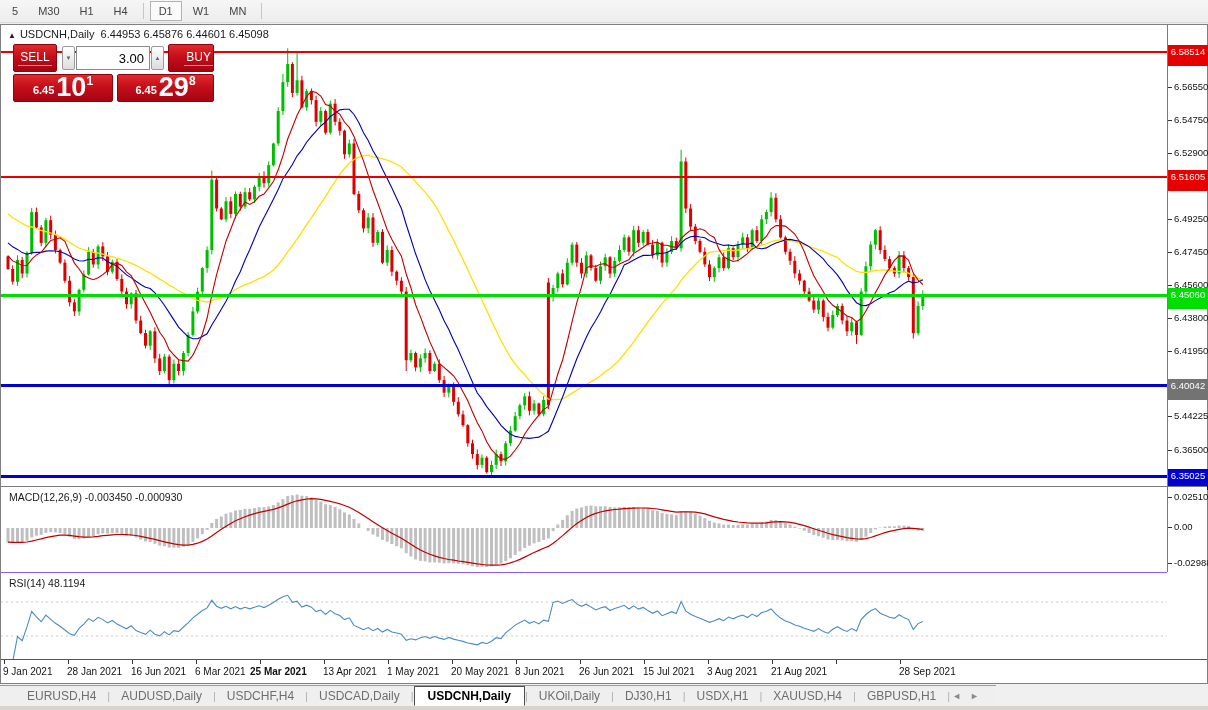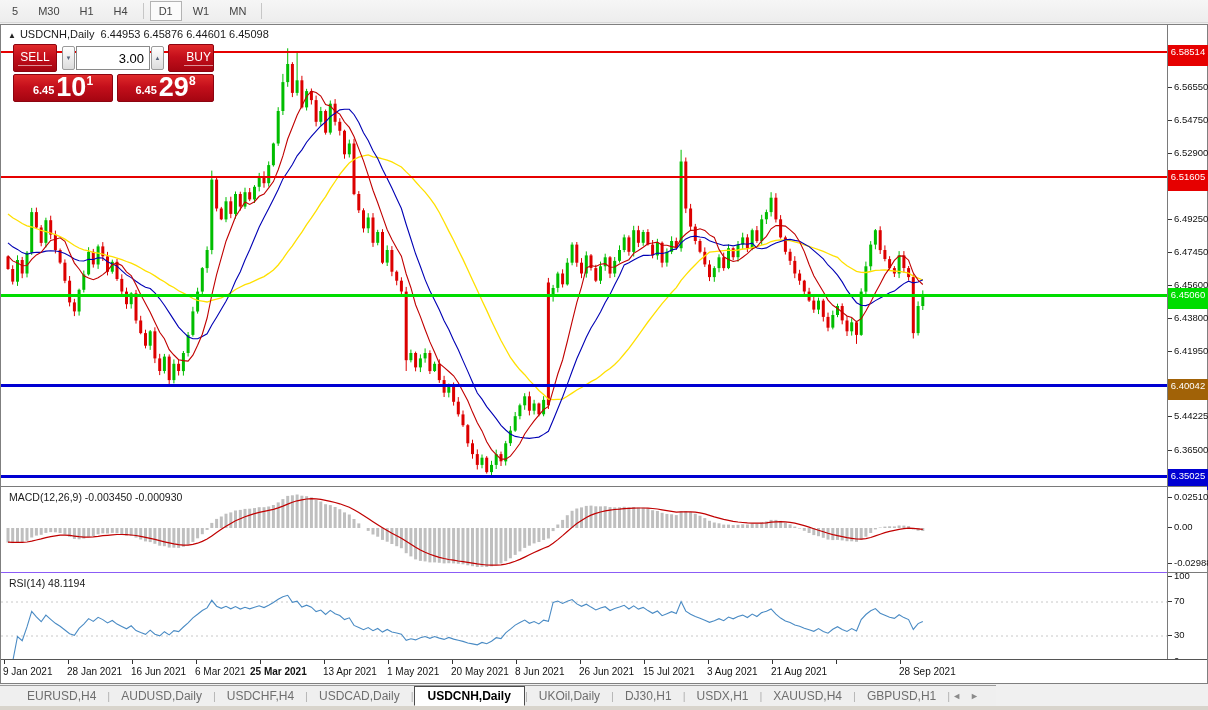--- a/index.html
+++ b/index.html
@@ -533,21 +533,21 @@
       <div class="scale-label" style="top: 320.168px;">6.41950</div>
       <div class="scale-tick" style="top: 391.185px;"></div>
       <div class="scale-label" style="top: 385.185px;">5.44225</div>
       <div class="scale-tick" style="top: 424.596px;"></div>
       <div class="scale-label" style="top: 418.596px;">6.36500</div>
       <div class="scale-tick" style="top: 457.105px;"></div>
       <div class="scale-label" style="top: 451.105px;">6.34700</div>
       <div class="scale-badge" style="top: 20.0164px; background: rgb(230, 0, 0); color: rgb(255, 255, 255);">6.58514</div>
       <div class="scale-badge" style="top: 144.795px; background: rgb(230, 0, 0); color: rgb(255, 255, 255);">6.51605</div>
       <div class="scale-badge" style="top: 263px; background: rgb(0, 221, 0); color: rgb(255, 255, 255);">6.45060</div>
-      <div class="scale-badge" style="top: 353.627px; background: #a16207; color: rgb(255, 255, 255);">6.40042</div>
+      <div class="scale-badge" style="top: 353.627px; background: #737373; color: rgb(255, 255, 255);">6.40042</div>
       <div class="scale-badge" style="top: 444.235px; background: rgb(0, 0, 210); color: rgb(255, 255, 255);">6.35025</div>
     </div>
 
   <div id="macd-wrap">
     <div class="ind-label">MACD(12,26,9) -0.003450 -0.000930</div>
     <svg id="macd-svg" viewBox="0 487 1166 84">
         <line x1="7.0" x2="7.0" y1="527" y2="541.5" stroke="#bfbfbf" stroke-width="3"></line>
         <line x1="11.7" x2="11.7" y1="527" y2="542.1" stroke="#bfbfbf" stroke-width="3"></line>
         <line x1="16.5" x2="16.5" y1="527" y2="541.3" stroke="#bfbfbf" stroke-width="3"></line>
         <line x1="21.2" x2="21.2" y1="527" y2="541.2" stroke="#bfbfbf" stroke-width="3"></line>
@@ -754,30 +754,20 @@
     </div>
 
   <div id="rsi-wrap">
     <div class="ind-label">RSI(14) 48.1194</div>
     <svg id="rsi-svg" viewBox="0 572 1166 85">
         <line x1="0" x2="1166" y1="600" y2="600" stroke="#c8c8c8" stroke-width="1" stroke-dasharray="2,3"></line>
         <line x1="0" x2="1166" y1="634" y2="634" stroke="#c8c8c8" stroke-width="1" stroke-dasharray="2,3"></line>
         <path d="M7.0,659.5L11.7,659.5L16.5,634.5L21.2,638.7L26.0,624.9L30.7,609.3L35.4,614.9L40.2,619.7L44.9,613.1L49.7,617.3L54.4,621.3L59.1,624.3L63.9,628.0L68.6,631.8L73.4,633.3L78.1,626.4L82.8,622.1L87.6,616.6L92.3,619.4L97.1,615.3L101.8,617.6L106.5,620.9L111.3,618.5L116.0,622.1L120.8,624.5L125.5,626.8L130.2,623.8L135.0,628.6L139.7,630.5L144.5,632.3L149.2,628.2L153.9,632.2L158.7,633.8L163.4,629.7L168.2,632.9L172.9,628.6L177.6,629.6L182.4,625.0L187.1,620.8L191.9,615.9L196.6,612.3L201.3,608.5L206.1,605.9L210.8,598.3L215.6,604.2L220.3,606.3L225.0,604.3L229.8,606.8L234.5,604.5L239.3,607.1L244.0,605.3L248.7,606.8L253.5,605.2L258.2,603.8L263.0,605.6L267.7,603.2L272.4,600.5L277.2,597.2L281.9,594.7L286.7,593.3L291.4,600.3L296.1,599.1L300.9,605.1L305.6,603.2L310.4,605.2L315.1,609.6L319.8,608.1L324.6,612.4L329.3,608.4L334.1,611.8L338.8,613.5L343.5,617.6L348.3,615.8L353.0,623.4L357.8,625.5L362.5,627.7L367.2,625.6L372.0,628.7L376.7,626.5L381.5,630.1L386.2,627.5L390.9,630.0L395.7,631.0L400.4,632.2L405.2,638.3L409.9,636.8L414.6,637.9L419.4,635.8L424.1,634.5L428.9,636.3L433.6,634.5L438.3,636.1L443.1,637.4L447.8,635.4L452.6,637.1L457.3,638.3L462.0,639.4L466.8,641.0L471.5,641.9L476.3,642.8L481.0,640.4L485.7,641.7L490.5,639.3L495.2,635.7L500.0,636.6L504.7,630.8L509.4,627.1L514.2,623.1L518.9,620.4L523.7,618.1L528.4,621.3L533.1,619.5L537.9,621.9L542.6,618.1L547.4,619.4L552.1,600.4L556.8,599.0L561.6,601.5L566.3,599.3L571.1,597.6L575.8,601.9L580.5,604.3L585.3,602.2L590.0,605.1L594.8,607.9L599.5,605.9L604.2,604.7L609.0,608.5L613.7,606.6L618.5,605.1L623.2,603.3L627.9,607.0L632.7,603.9L637.4,607.1L642.2,605.4L646.9,608.6L651.6,611.3L656.4,609.0L661.1,613.7L665.9,611.7L670.6,609.7L675.3,611.5L680.1,599.6L684.8,609.1L689.6,612.2L694.3,614.6L699.0,616.3L703.8,618.3L708.5,620.3L713.3,618.7L718.0,616.7L722.7,618.7L727.5,615.1L732.2,616.8L737.0,614.4L741.7,613.1L746.4,615.5L751.2,612.1L755.9,614.5L760.7,610.6L765.4,609.3L770.1,606.9L774.9,612.2L779.6,616.1L784.4,618.9L789.1,620.6L793.8,623.0L798.6,624.3L803.3,626.2L808.1,627.8L812.8,629.3L817.5,626.6L822.3,629.5L827.0,631.2L831.8,627.3L836.5,624.7L841.2,627.4L846.0,629.4L850.7,626.6L855.5,628.9L860.2,617.5L864.9,612.5L869.7,608.8L874.4,606.6L879.2,611.2L883.9,613.2L888.6,615.2L893.4,616.4L898.1,612.7L902.9,615.6L907.6,617.6L912.3,627.4L917.1,621.6L921.8,619.4" fill="none" stroke="#4a8bc4" stroke-width="1.1"></path>
       </svg>
   </div>
-  <div id="rsi-scale" class="scale-col">
-      <div class="scale-tick" style="top: 2.5px;"></div>
-      <div class="scale-label" style="top: -3.5px;">100</div>
-      <div class="scale-tick" style="top: 28px;"></div>
-      <div class="scale-label" style="top: 22px;">70</div>
-      <div class="scale-tick" style="top: 62px;"></div>
-      <div class="scale-label" style="top: 56px;">30</div>
-      <div class="scale-tick" style="top: 87.5px;"></div>
-      <div class="scale-label" style="top: 81.5px;">0</div>
-    </div>
 
   <div id="time-axis">
       <div class="date-tick" style="left: 3px;"></div>
       <div class="date-label" style="left: 2px;">9 Jan 2021</div>
       <div class="date-tick" style="left: 67px;"></div>
       <div class="date-label" style="left: 66px;">28 Jan 2021</div>
       <div class="date-tick" style="left: 131px;"></div>
       <div class="date-label" style="left: 130px;">16 Jun 2021</div>
       <div class="date-tick" style="left: 195px;"></div>
       <div class="date-label" style="left: 194px;">6 Mar 2021</div>

